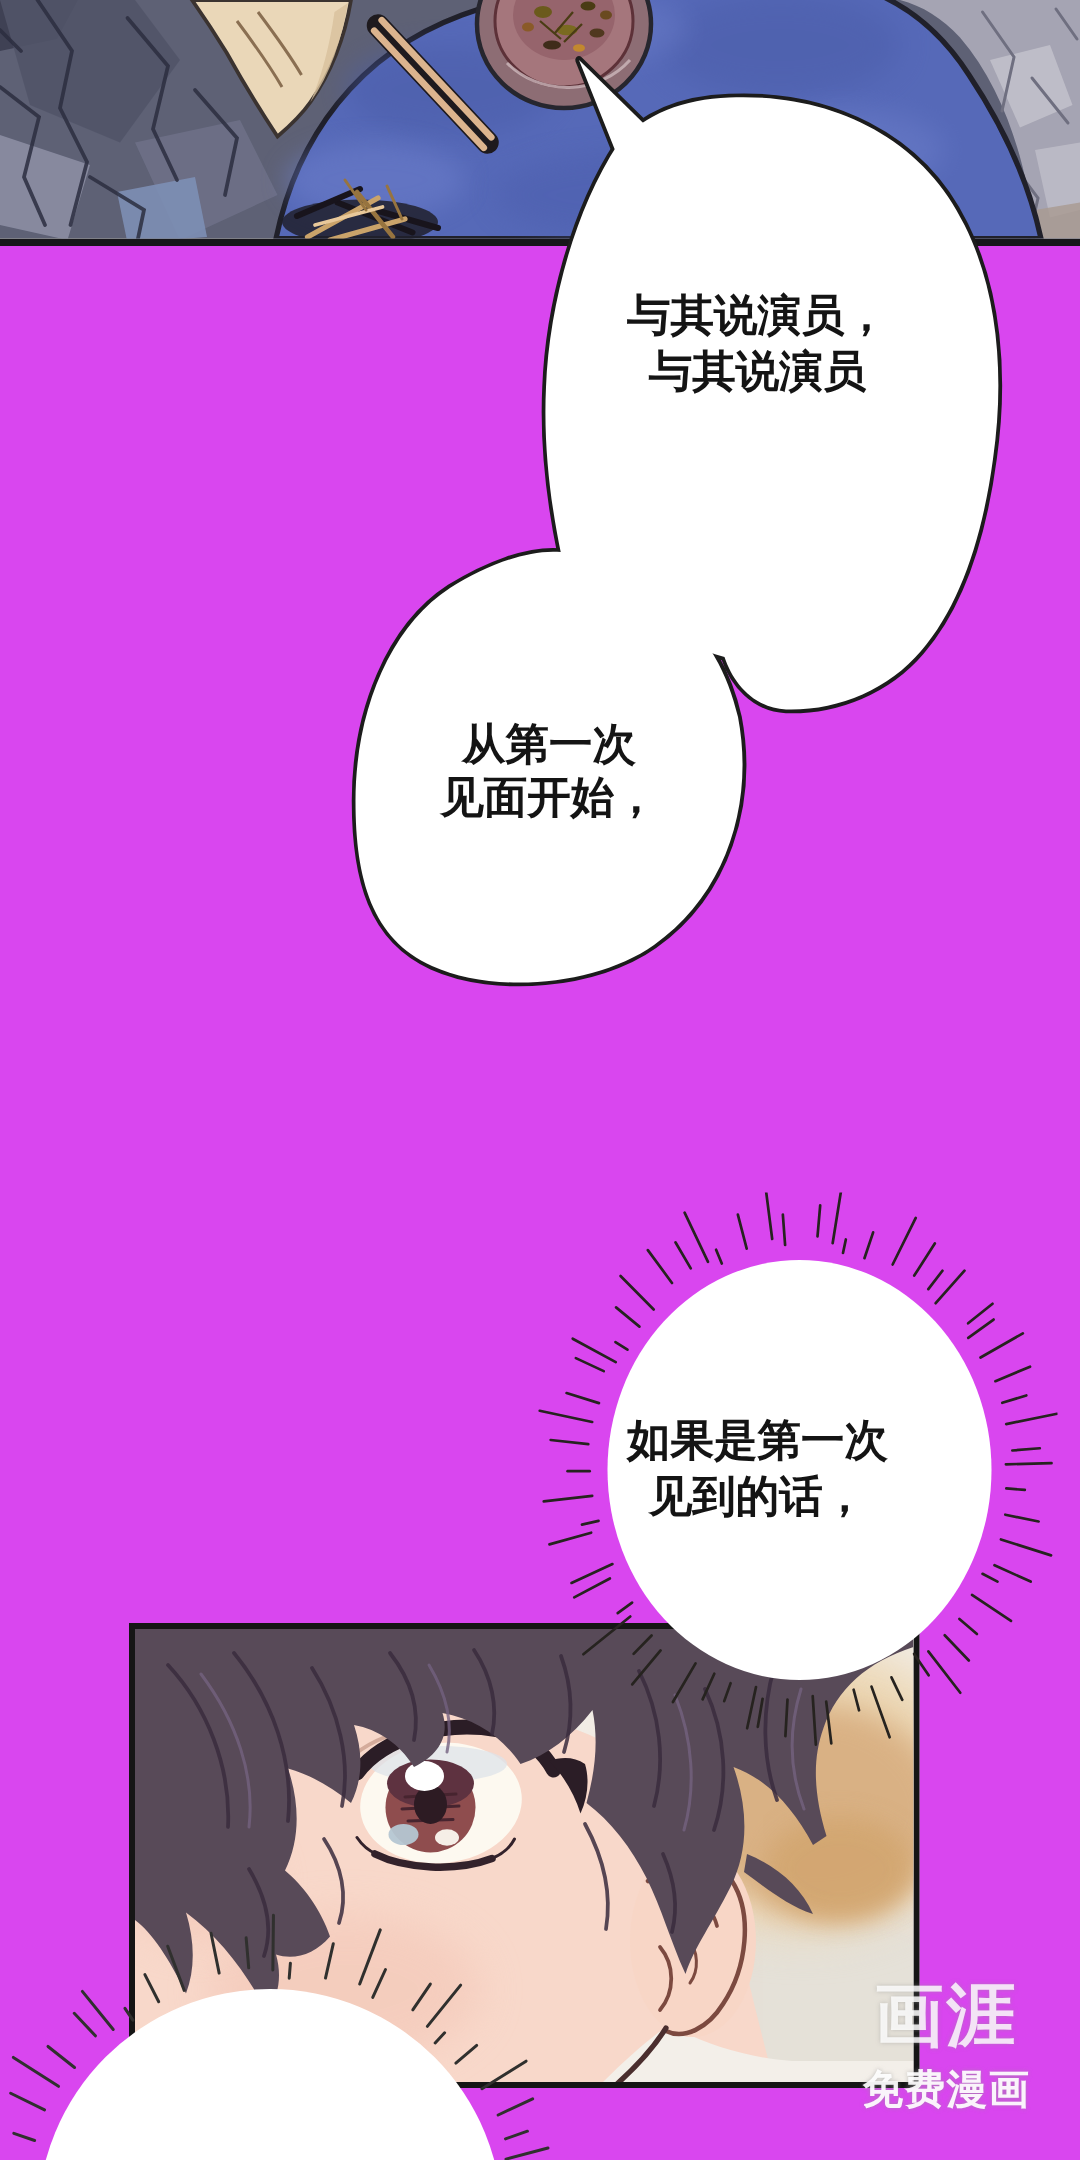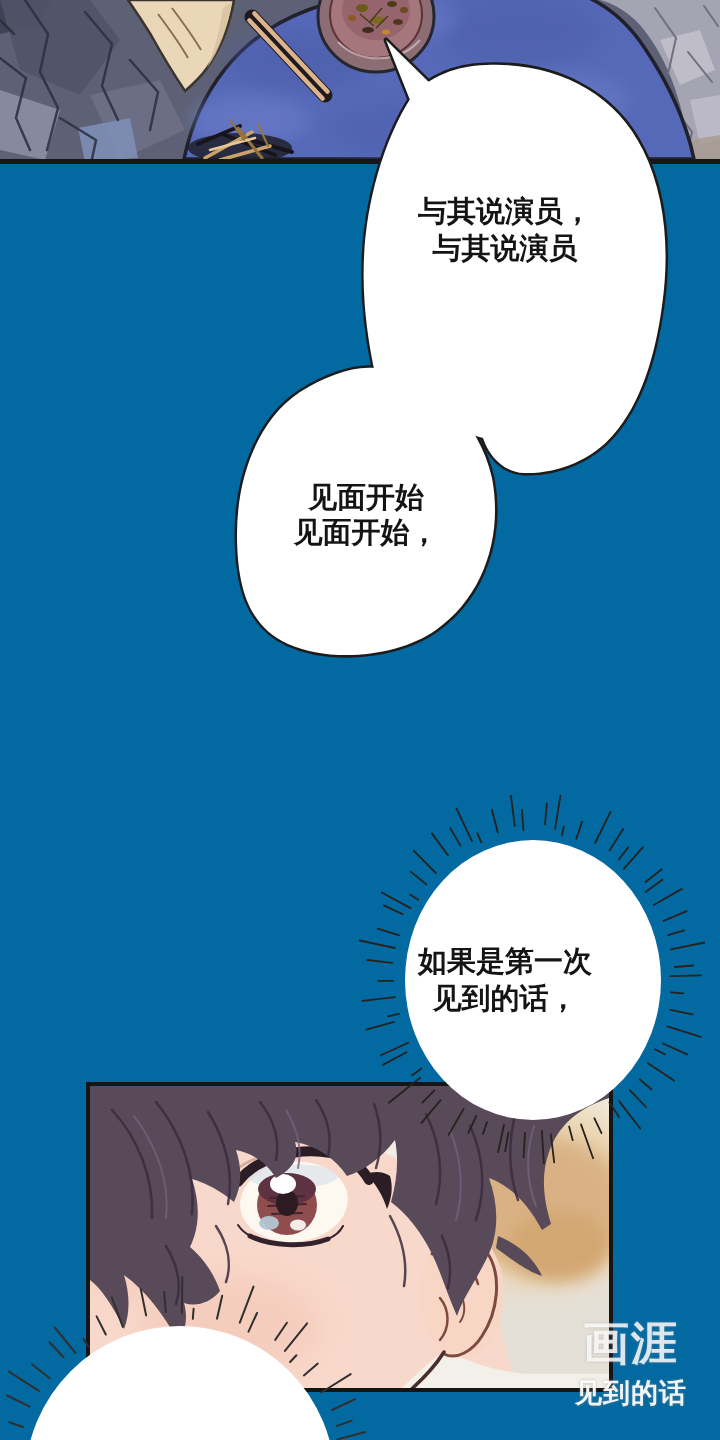--- a/index.html
+++ b/index.html
@@ -1,16 +1,16 @@
 <!DOCTYPE html>
 <html><head>
 <meta charset="utf-8">
 <style>
   html,body{margin:0;padding:0;background:#ffffff;}
-  .page{position:relative;width:720px;height:1440px;background:#0369a1;overflow:hidden;
+  .page{position:relative;width:720px;height:1440px;background:#d946ef;overflow:hidden;
         font-family:"Liberation Sans",sans-serif;}
   .panel{position:absolute;overflow:hidden;background:#fff;}
   #panel1{left:0;top:0;width:720px;height:159px;border-bottom:5px solid #17161a;z-index:1;}
   #panel2{left:86px;top:1082px;width:519px;height:302px;border:4px solid #151515;z-index:1;}
   .overlay{position:absolute;z-index:2;pointer-events:none;}
   .bubble-text{position:absolute;z-index:3;transform:translateX(-50%);text-align:center;
         font-weight:700;font-size:29px;line-height:37px;color:#141414;white-space:nowrap;}
   #b2text{line-height:35px;}
   .watermark{position:absolute;left:566px;top:1314px;width:130px;text-align:center;z-index:4;
         color:rgba(255,255,255,0.82);}
@@ -132,21 +132,21 @@
       <path d="M 374,368 C 434,378 479,420 492,478 C 503,536 484,596 436,630 C 398,657 330,663 288,644
                C 248,626 237,586 237,534 C 237,474 260,418 300,392 C 324,377 352,366 374,368 Z"></path>
     </g>
   </svg>
 
   <div id="b1text" class="bubble-text" style="left:505px;top:193px">
     <div>与其说演员，</div>
     <div>与其说演员</div>
   </div>
   <div id="b2text" class="bubble-text" style="left:366px;top:480px">
-    <div>见面开始</div>
+    <div>从第一次</div>
     <div>见面开始，</div>
   </div>
 
   <div id="panel2" class="panel">
     <svg width="519" height="302" viewBox="0 0 519 302">
       <rect x="0" y="0" width="519" height="302" fill="#f2ede6"></rect>
       <ellipse cx="460" cy="250" rx="130" ry="80" fill="#e4dfd6" opacity="0.9" style="filter:blur(12px)"></ellipse>
       <g>
         <ellipse cx="445" cy="105" rx="120" ry="95" fill="#ecd7b4" style="filter:blur(16px)"></ellipse>
         <ellipse cx="455" cy="120" rx="85" ry="70" fill="#d9b184" style="filter:blur(10px)"></ellipse>
@@ -353,16 +353,16 @@
         <line x1="321.3" y1="1392.5" x2="350.7" y2="1374.1"></line>
         <line x1="332.1" y1="1410.0" x2="355.1" y2="1399.2"></line>
         <line x1="337.0" y1="1425.9" x2="351.6" y2="1420.8"></line>
         <line x1="337.3" y1="1439.4" x2="365.3" y2="1432.0"></line>
         <line x1="349.7" y1="1467.5" x2="370.4" y2="1465.9"></line>
       </g>
   </svg>
 
   <div class="watermark">
     <div class="wm-logo">画涯</div>
-    <div class="wm-caption">见到的话</div>
+    <div class="wm-caption">免费漫画</div>
   </div>
 
 </div>
 
 </body></html>

